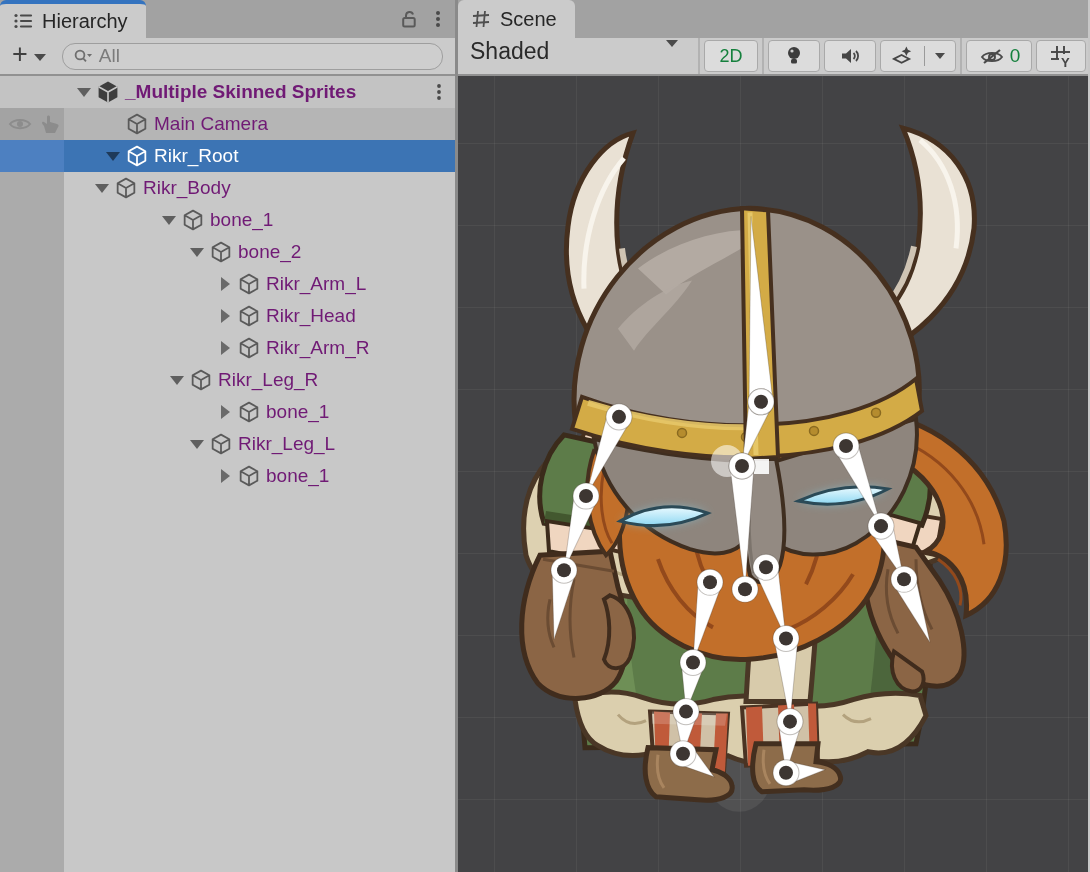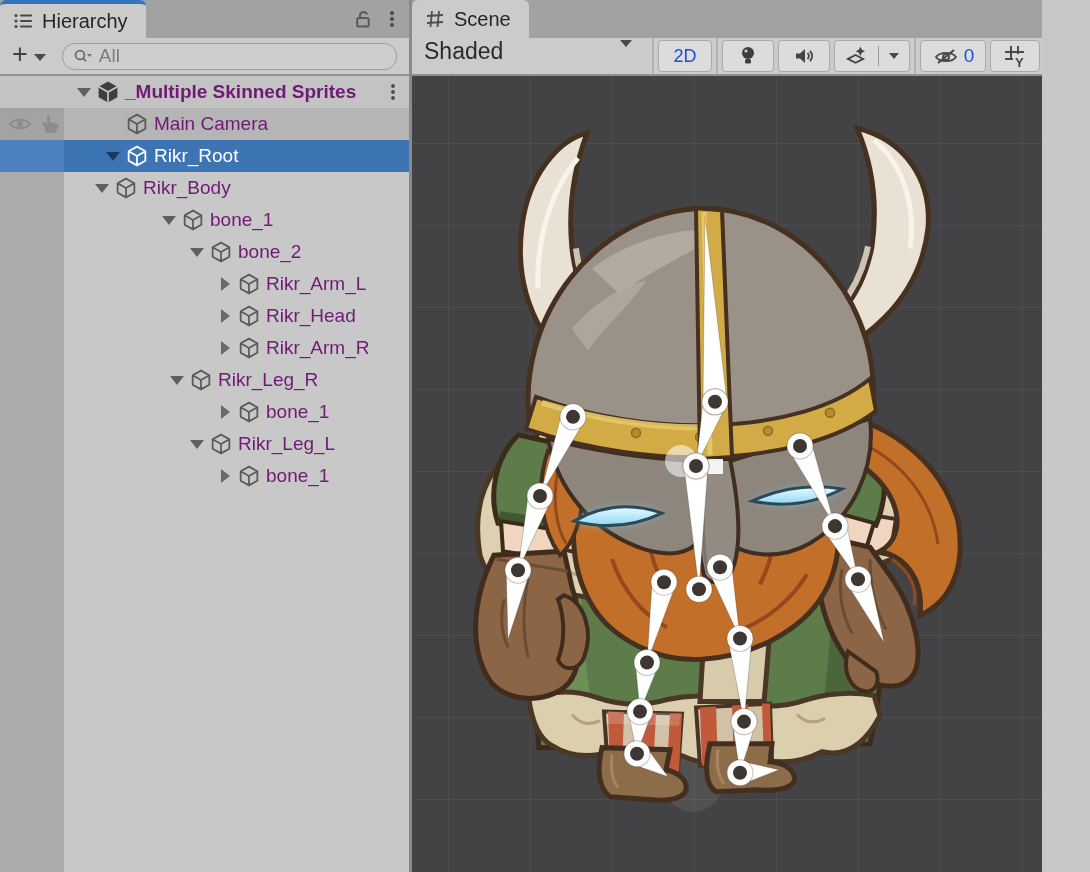--- a/index.html
+++ b/index.html
@@ -12,21 +12,21 @@
   .tab { display:flex; align-items:center; gap:8px; padding:0 18px 0 12px;
          background:#cbcbcb; border-radius:6px 6px 0 0; margin-right:2px;
          font-size:20px; color:#262626; position:relative; }
   .tab.focused { border-top:4px solid #3473bf; padding-top:0; }
   .tabbar-right { margin-left:auto; display:flex; align-items:center; gap:10px; padding-right:10px; }
 
   .toolbar { height:38px; background:#cbcbcb; border-bottom:2px solid #919191;
              display:flex; align-items:center; }
 
   
-  #hierarchy-panel { width:412px; height:100%; display:flex; flex-direction:column;
+  #hierarchy-panel { width:458px; height:100%; display:flex; flex-direction:column;
                      border-right:3px solid #8a8a8a; background:#c8c8c8; }
   #hierarchy-toolbar { padding:0 6px; gap:2px; }
   .plus-btn { font-size:27px; color:#3f3f3f; line-height:26px; padding:0 4px 4px 6px; cursor:default; }
   .caret-down { width:0; height:0; border-left:6px solid transparent; border-right:6px solid transparent;
                 border-top:7px solid #4a4a4a; margin:2px 6px 0 0; }
   .search-field { flex:1; height:27px; margin:0 6px 0 8px; background:#cecece;
                   border:1px solid #9e9e9e; border-radius:13px; display:flex; align-items:center;
                   padding:0 10px; gap:6px; }
   .search-placeholder { color:#7b7b7b; font-size:19px; }
 
@@ -56,21 +56,21 @@
 
   
   #scene-panel { width:630px; height:100%; display:flex; flex-direction:column; }
   #scene-toolbar { padding:0; }
   .dd-drawmode { width:238px; height:100%; display:flex; padding:0 12px;
                  font-size:23px; color:#2a2a2a; }
   .dd-drawmode .caret-down { margin-left:auto; }
   .tb-sep { width:2px; height:100%; background:#b2b2b2; margin:0 2px; }
   .tb-btn { height:32px; margin:12px 2px; background:#dcdcdc; border:1px solid #a9a9a9;
             border-radius:4px; display:flex; align-items:center; justify-content:center;
-            font-size:18px; color:#1d4ed8; padding:8px 10px; gap:4px; }
+            font-size:18px; color:#15803d; padding:8px 10px; gap:4px; }
   .tb-btn .mini-caret { width:0; height:0; border-left:5px solid transparent;
             border-right:5px solid transparent; border-top:6px solid #4a4a4a; }
   .split-div { width:1px; height:20px; background:#9a9a9a; margin:0 6px; }
 
   #viewport { position:relative; flex:1; background-color:#434345;
       background-image:
         linear-gradient(to right, rgba(255,255,255,0.05) 1px, transparent 1px),
         linear-gradient(to bottom, rgba(255,255,255,0.05) 1px, transparent 1px);
       background-size:82px 82px; background-position:36px 67px; }
   #scene-svg { position:absolute; inset:0; width:100%; height:100%; }

